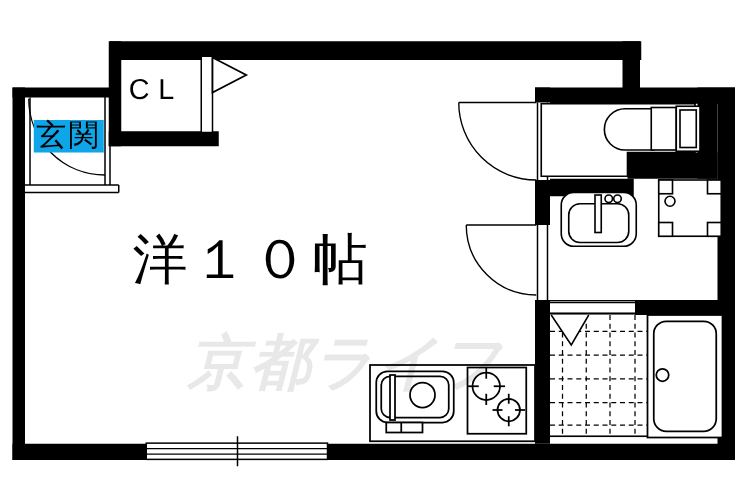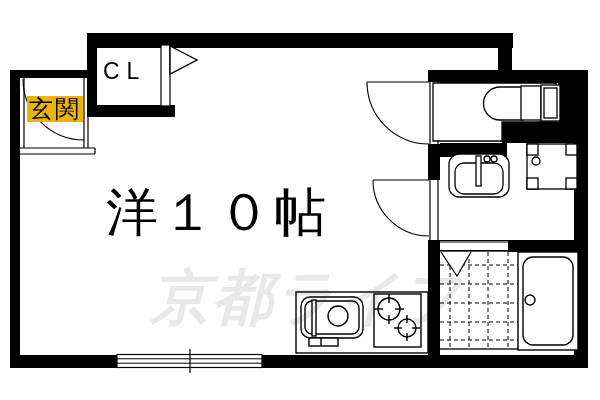--- a/index.html
+++ b/index.html
@@ -2,25 +2,25 @@
 <html><head>
 <meta charset="utf-8">
 <style>
   html,body{margin:0;padding:0;background:#fff;}
   #plan{
     position:relative;width:600px;height:400px;background:#fff;overflow:hidden;
     font-family:"Liberation Sans","DejaVu Sans",sans-serif;
   }
   #plan svg{position:absolute;left:0;top:0;z-index:1;}
   .label{position:absolute;color:#000;z-index:3;white-space:nowrap;line-height:1;}
-  .label-main{left:106px;top:186px;font-size:52px;letter-spacing:4px;font-weight:500;}
-  .label-genkan{left:27px;top:96px;font-size:24px;letter-spacing:2px;background:#eab308;padding:1px 2px;}
+  .label-main{left:106px;top:186px;font-size:44px;letter-spacing:4px;font-weight:500;}
+  .label-genkan{left:27px;top:96px;font-size:24px;letter-spacing:2px;background:#0ea5e9;padding:1px 2px;}
   .label-cl{left:103px;top:60px;font-size:23px;letter-spacing:7px;}
   .watermark{
-    position:absolute;left:150px;top:258px;z-index:5;font-size:60px;font-weight:bold;
+    position:absolute;left:150px;top:258px;z-index:5;font-size:48px;font-weight:bold;
     font-style:italic;letter-spacing:2px;pointer-events:none;
   }
 </style>
 </head>
 <body>
 
 <div id="plan" style="background: rgb(255, 255, 255);">
 
   <svg width="600" height="400" viewBox="0 0 600 400">
 

